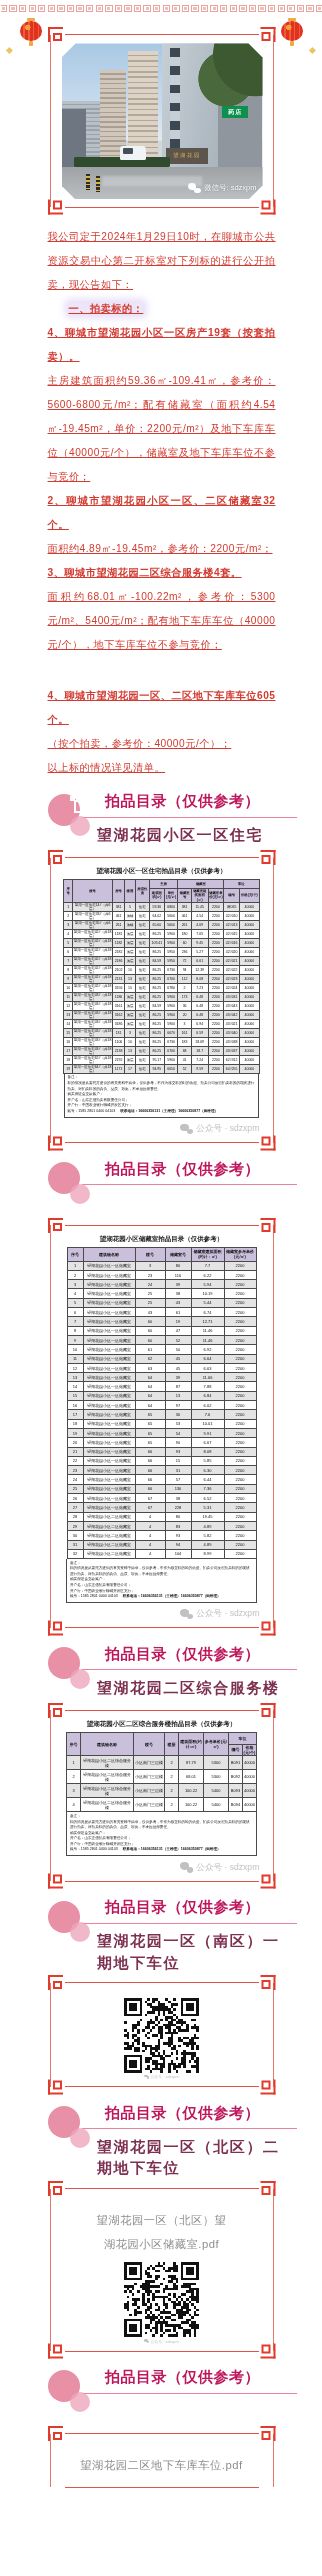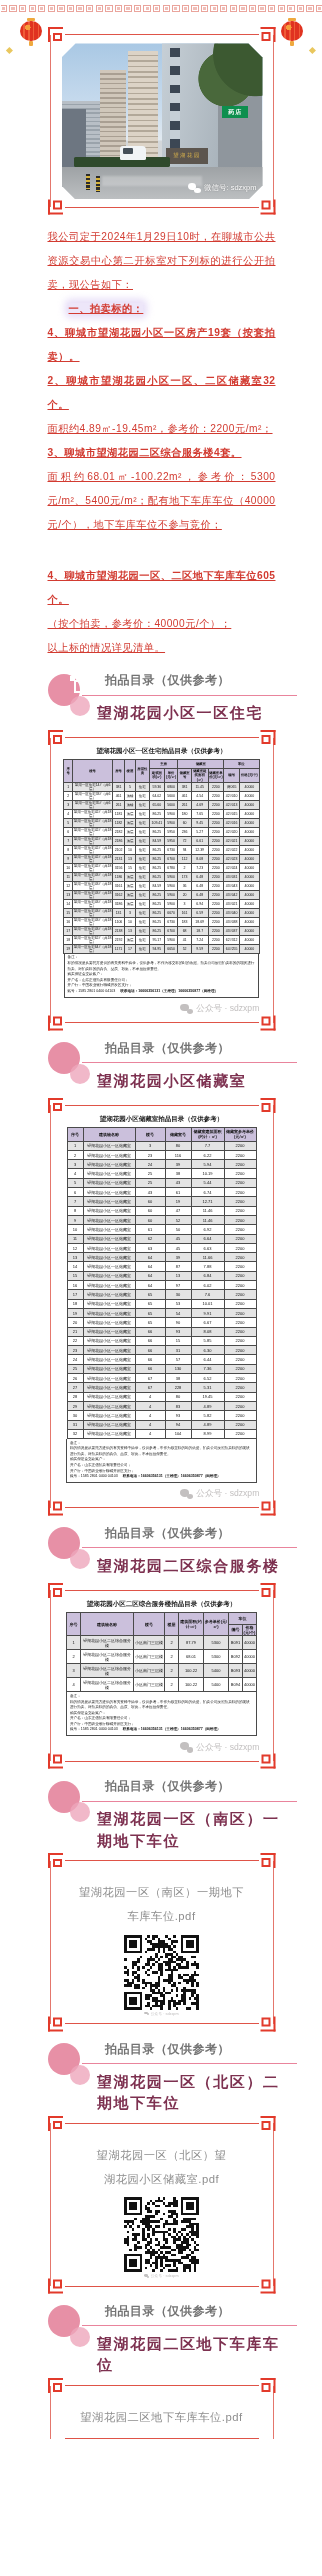--- a/index.html
+++ b/index.html
@@ -78,21 +78,21 @@
   .announcement p.b{font-weight:bold;}
   .announcement p.gap{margin-top:27px;}
   .hl{background:rgba(187,160,233,.26);box-shadow:0 0 7.5px 4.3px rgba(187,160,233,.35);border-radius:2.2px;margin-left:21px;}
 
   
   .sec{position:relative;margin:8.6px 0 4.3px;min-height:59px;}
   .sec .big{position:absolute;left:48px;top:5.4px;width:32px;height:32px;border-radius:50%;background:#e5879e;opacity:.92;}
   .sec .small{position:absolute;left:70px;top:27px;width:20px;height:20px;border-radius:50%;background:#eda6bc;opacity:.8;}
   .sec .sqico{position:absolute;left:74px;top:10.8px;width:9.7px;height:9.7px;border:2.2px solid #fff;}
   .sec .sqico::before{content:'';position:absolute;left:-6px;top:-6px;width:4.8px;height:4.8px;background:#fff;}
-  .sec-title{margin-left:105px;padding-top:3.2px;font-size:12px;font-weight:bold;color:#737373;letter-spacing:0.5px;}
+  .sec-title{margin-left:105px;padding-top:3.2px;font-size:15px;font-weight:bold;color:#be185d;letter-spacing:0.5px;}
   .sec-line{margin:5.4px 26px 0 82px;border-top:1.1px solid #e9849c;}
   .sec-sub{margin:6.5px 27px 0 97px;font-size:15px;font-weight:bold;color:#7d3150;letter-spacing:1.6px;line-height:21.5px;}
 
   
   .tbl-title{font-family:"Liberation Serif",serif;font-weight:bold;font-size:6.5px;color:#1a1a1a;text-align:center;margin:1.1px 0 2.7px;}
   table.tb{border-collapse:collapse;margin:0 auto;color:#111;table-layout:fixed;}
   .tb th,.tb td{border:0.5px solid #4a4a4a;text-align:center;vertical-align:middle;padding:0 0.5px;overflow:hidden;}
   .tb thead th{background:#cbc0dc;font-weight:bold;}
   .tb tbody tr:nth-child(odd){background:#e4e4e4;}
   #tb1{width:195px;font-size:3.5px;}
@@ -197,20 +197,21 @@
     <span class="cn br"></span>
     <span class="cn bl"></span>
     <span class="vline vl"></span>
     <span class="vline vr"></span>
   </section>
 
 <div class="announcement">
     <p class="">我公司定于2024年1月29日10时，在聊城市公共资源交易中心第二开标室对下列标的进行公开拍卖，现公告如下：</p>
     <p class="b"><span class="hl">一、拍卖标的：</span></p>
     <p class="b">4、聊城市望湖花园小区一区房产19套（按套拍卖）。</p>
+    <p class="">主房建筑面积约59.36㎡-109.41㎡，参考价：5600-6800元/m²；配有储藏室（面积约4.54㎡-19.45m²，单价：2200元/m²）及地下车库车位（40000元/个），储藏室及地下车库车位不参与竞价；</p>
     <p class="b">2、聊城市望湖花园小区一区、二区储藏室32个。</p>
     <p class="">面积约4.89㎡-19.45m²，参考价：2200元/m²；</p>
     <p class="b">3、聊城市望湖花园二区综合服务楼4套。</p>
     <p class="">面积约68.01㎡-100.22m²，参考价：5300元/m²、5400元/m²；配有地下车库车位（40000元/个），地下车库车位不参与竞价；</p>
     <p class="b gap">4、聊城市望湖花园一区、二区地下车库车位605个。</p>
     <p class="">（按个拍卖，参考价：40000元/个）；</p>
     <p class="">以上标的情况详见清单。</p>
   </div>
 
 <div class="sec">
@@ -549,21 +550,20 @@
     <span class="cn bl"></span>
     <span class="vline vl"></span>
     <span class="vline vr"></span>
   </section>
 
 <div class="sec">
   <span class="big"></span>
   <span class="small"></span>
   <div class="sec-title">拍品目录（仅供参考）</div>
   <div class="sec-line"></div>
-  <div class="sec-sub">望湖花园小区储藏室</div>
 </div>
 
 <section class="frame">
   <div class="frame-inner">
     <div class="tbl-title">望湖花园小区储藏室拍品目录（仅供参考）</div>
     <table class="tb" id="tb2">
         <colgroup>
           <col style="width:16px">
           <col style="width:52px">
           <col style="width:30px">
@@ -965,21 +965,20 @@
 <div class="sec">
   <span class="big"></span>
   <span class="small"></span>
   <div class="sec-title">拍品目录（仅供参考）</div>
   <div class="sec-line"></div>
   <div class="sec-sub">望湖花园一区（南区）一期地下车位</div>
 </div>
 
 <section class="frame">
   <div class="frame-inner">
-    <div class="pdf-name">望湖花园一区（南区）一期地下车库车位.pdf</div>
     <div class="qr" id="qr1">
         <svg viewBox="0 0 29 29" width="75" height="75" shape-rendering="crispEdges">
           <rect x="9" y="0" width="1" height="1" fill="#111"></rect>
           <rect x="11" y="0" width="1" height="1" fill="#111"></rect>
           <rect x="12" y="0" width="1" height="1" fill="#111"></rect>
           <rect x="16" y="0" width="1" height="1" fill="#111"></rect>
           <rect x="19" y="0" width="1" height="1" fill="#111"></rect>
           <rect x="8" y="1" width="1" height="1" fill="#111"></rect>
           <rect x="11" y="1" width="1" height="1" fill="#111"></rect>
           <rect x="13" y="1" width="1" height="1" fill="#111"></rect>
@@ -1626,21 +1625,20 @@
     <span class="cn bl"></span>
     <span class="vline vl"></span>
     <span class="vline vr"></span>
   </section>
 
 <div class="sec">
   <span class="big"></span>
   <span class="small"></span>
   <div class="sec-title">拍品目录（仅供参考）</div>
   <div class="sec-line"></div>
-  <div class="sec-sub">望湖花园二区地下车库车位</div>
 </div>
 
 <section class="frame">
   <div class="frame-inner">
     <div class="pdf-name">望湖花园二区地下车库车位.pdf</div>
 
   </div>
 <span class="cn tl"></span>
     <span class="cn tr"></span>
     <span class="vline vl"></span>

